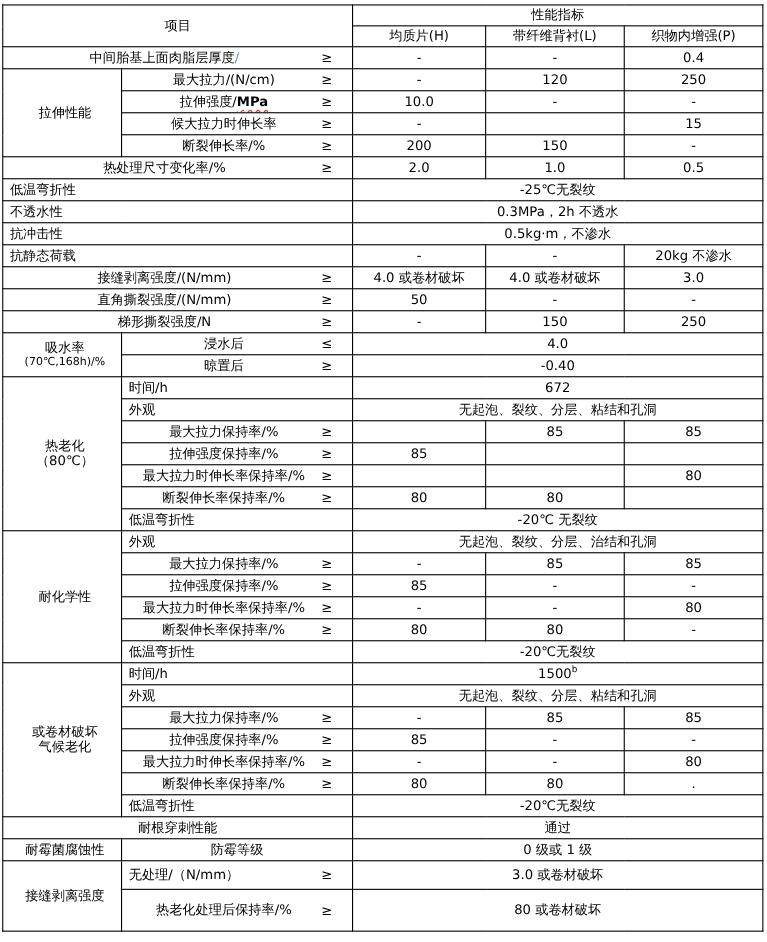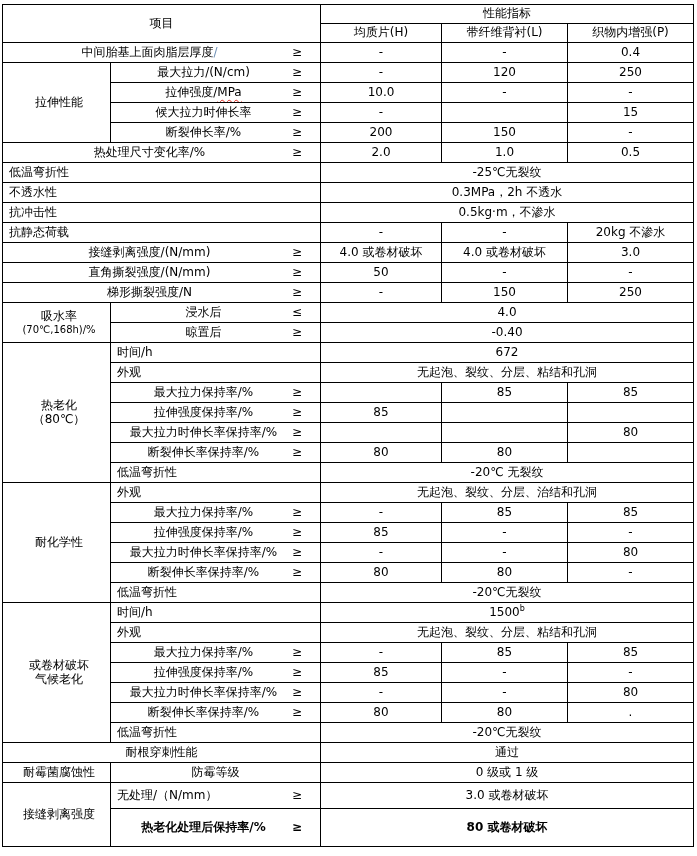--- a/index.html
+++ b/index.html
@@ -3,30 +3,30 @@
 <meta charset="utf-8">
 <style>
   html,body{margin:0;padding:0;background:#fff;}
   body{width:697px;height:856px;overflow:hidden;font-family:"DejaVu Sans","Liberation Sans",sans-serif;color:#000;}
   .wrap{padding:4px 0 0 2px;}
   table{border-collapse:collapse;table-layout:fixed;width:691px;height:656px;}
   td{border:1px solid #000;font-size:12px;padding:0 2px;vertical-align:middle;overflow:hidden;white-space:nowrap;line-height:1.1;}
   tr{height:20px;}
   tr.h19{height:19px;}
   tr.h26{height:26px;}
-  tr.h38{height:38px;font-weight:bold;}
+  tr.h38{height:38px;}
   .cen{text-align:center;}
   .lab{text-align:left;padding-left:6px;margin-left:28px;}
   .labsym{position:relative;text-align:center;padding:0 30px 0 6px;}
   .labsym .sym{position:absolute;right:18px;top:50%;transform:translateY(-50%);font-size:12px;}
   .labsym.cenlbl{text-align:left;}
   .grp{text-align:center;padding-left:7px;}
   .grp .line2{font-size:10px;}
   .val{text-align:center;}
-  .squiggle{text-decoration:underline;text-decoration-style:wavy;text-decoration-color:#e02b20;text-decoration-thickness:1px;text-underline-offset:3px;}
+  .squiggle{text-decoration:underline;text-decoration-style:wavy;text-decoration-color:#e02b20;text-decoration-thickness:1px;text-underline-offset:3px;font-weight:bold;}
   .slash{color:#6d8fb5;}
   sup{font-size:8px;vertical-align:super;line-height:0;}
 </style>
 </head>
 <body>
 
 <div class="wrap">
 <table>
   <colgroup>
     <col style="width:108px">

